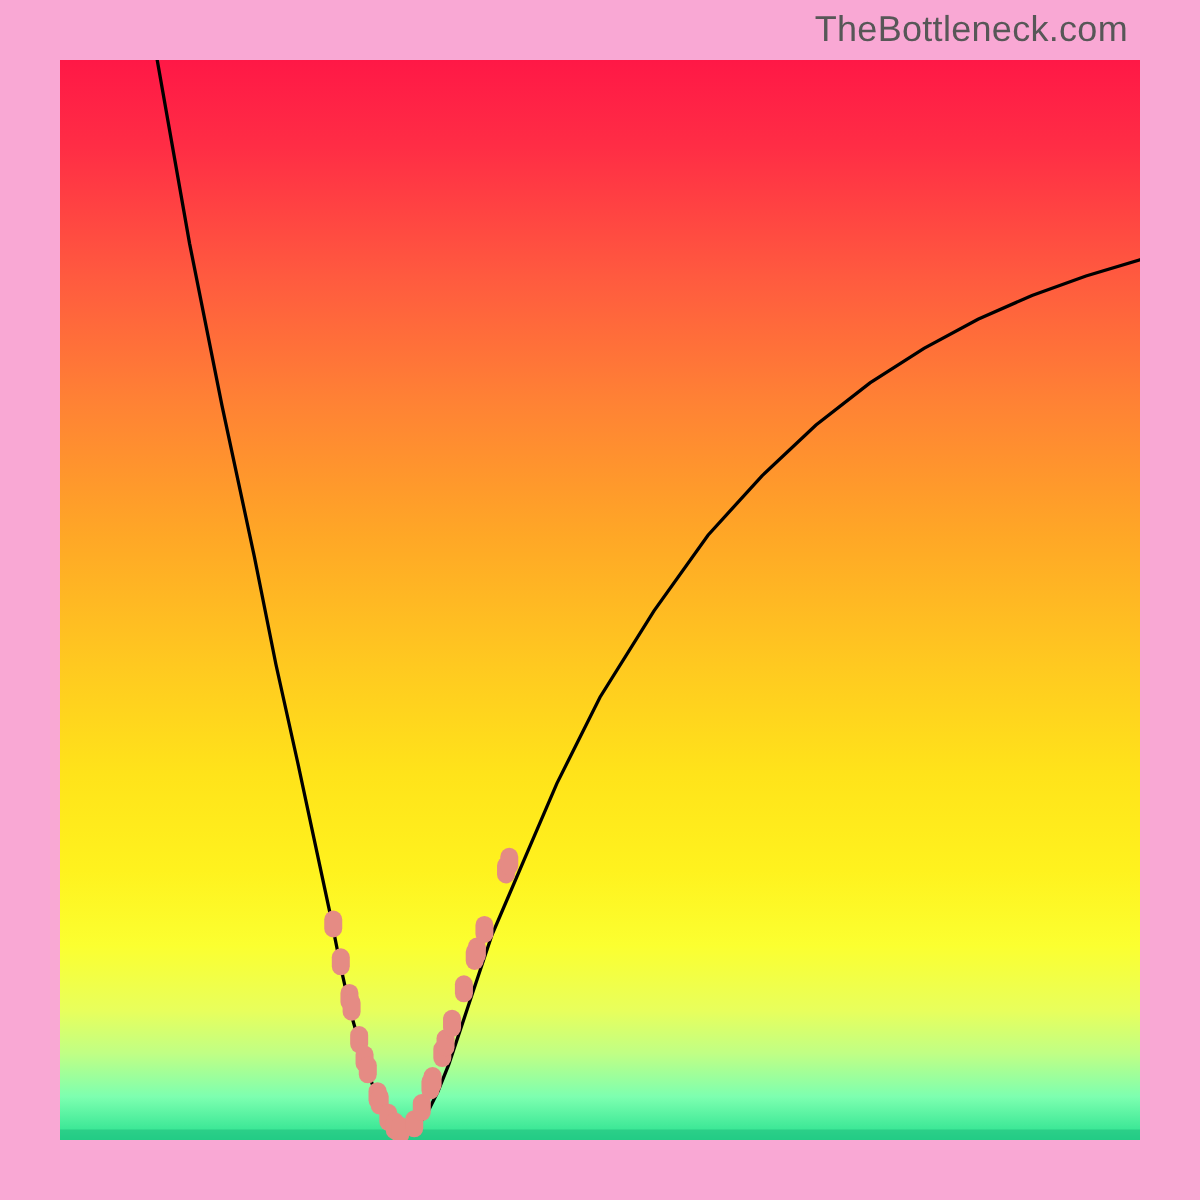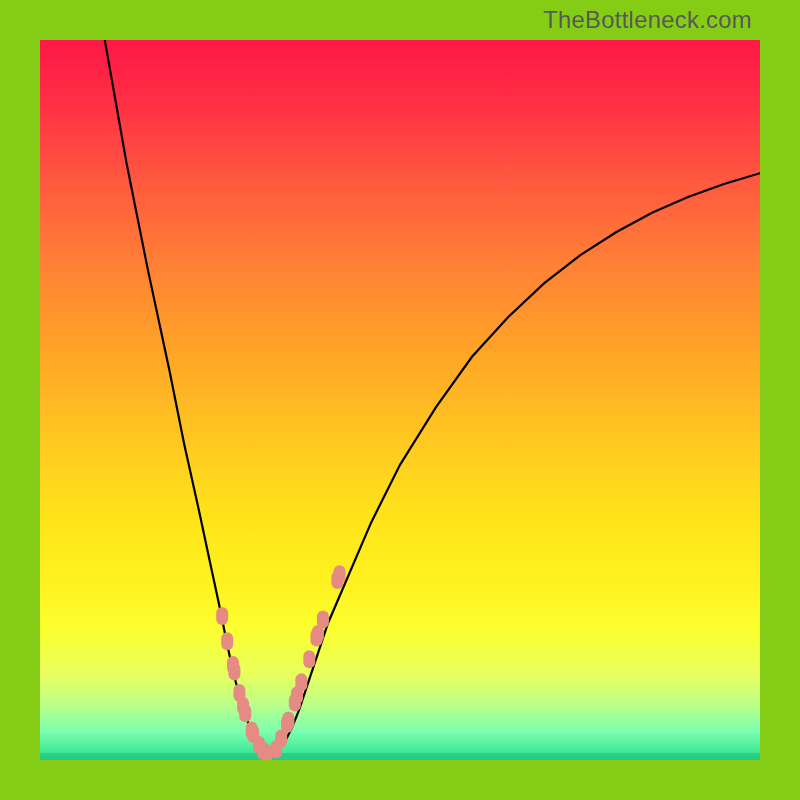--- a/index.html
+++ b/index.html
@@ -6,21 +6,21 @@
     margin: 0;
     padding: 0;
     width: 800px;
     height: 800px;
     background: #000;
     overflow: hidden;
   }
   .outer {
     width: 800px;
     height: 800px;
-    background: #84cc16;
+    background: #f9a8d4;
     position: relative;
   }
   .plot-area {
     position: absolute;
     left: 40px;
     top: 40px;
     width: 720px;
     height: 720px;
     background: linear-gradient(to bottom,
       #ff1846 0%,

